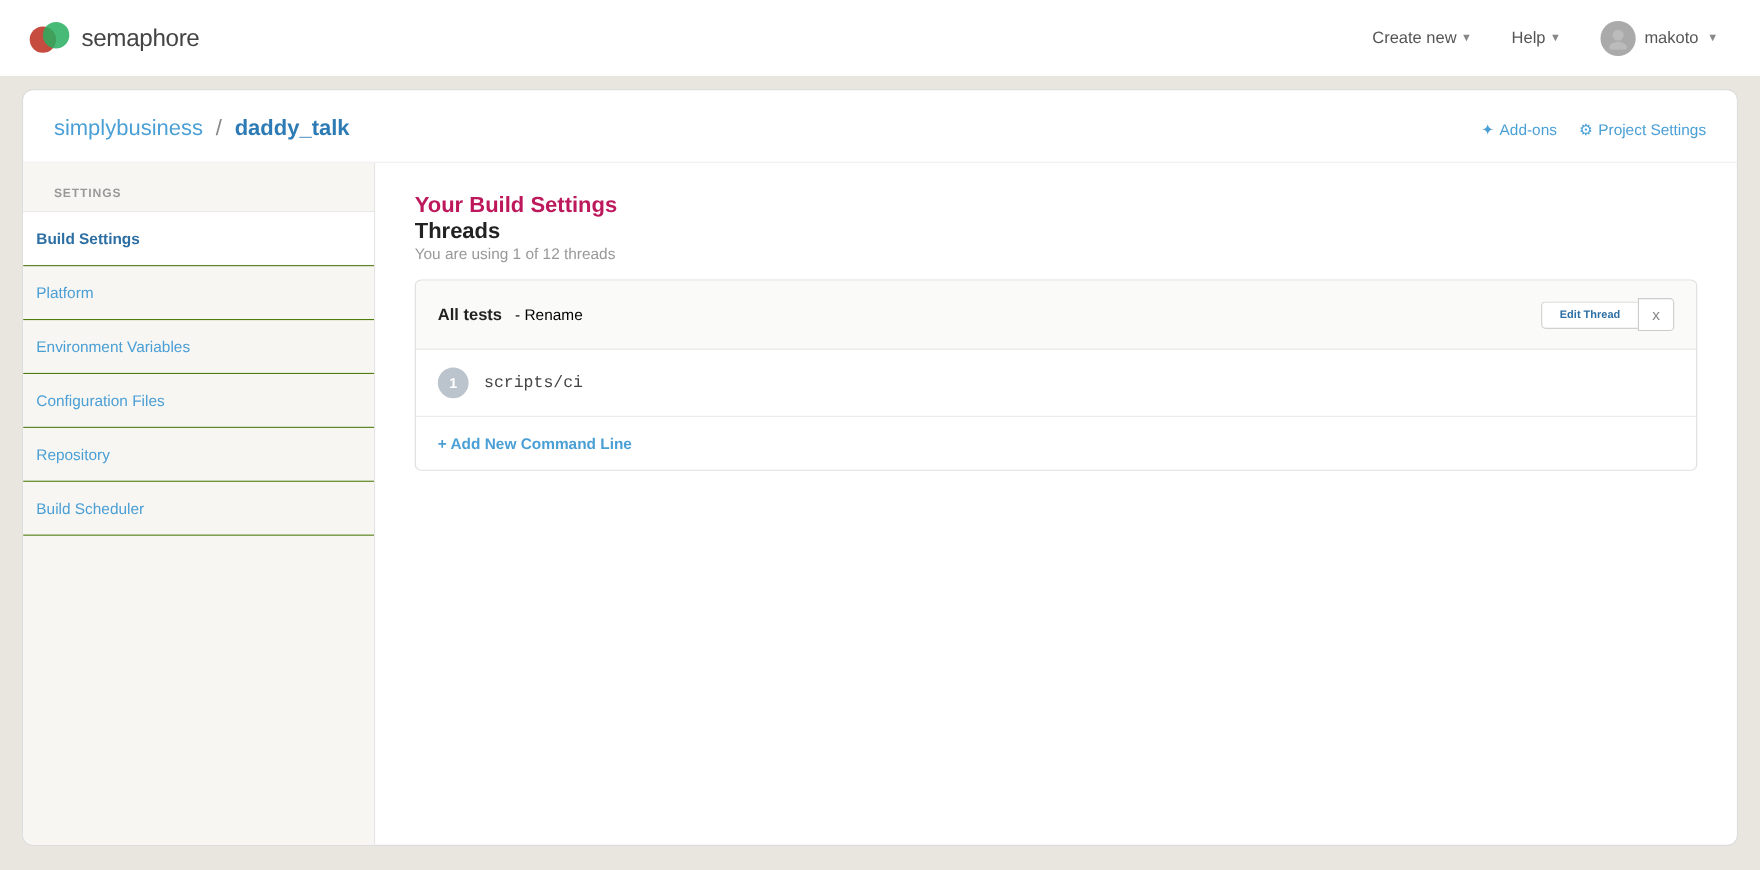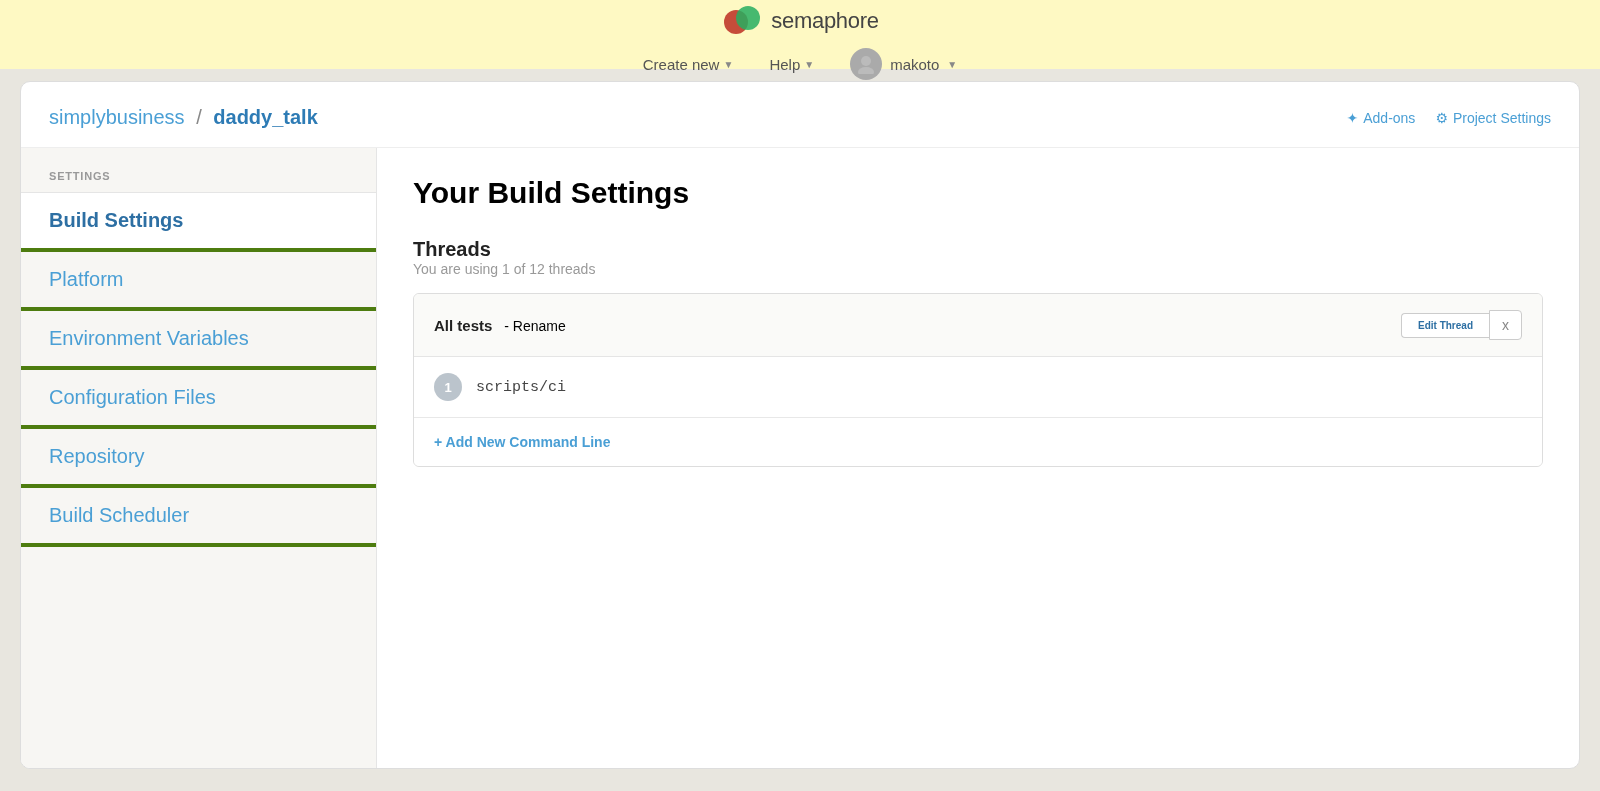--- a/index.html
+++ b/index.html
@@ -6,27 +6,26 @@
     body {
       font-family: -apple-system, BlinkMacSystemFont, 'Segoe UI', Helvetica, Arial, sans-serif;
       background: #e8e6df;
       min-height: 791px;
       font-size: 14px;
       color: #333;
     }
 
     
     .topnav {
-      background: #fef9c3;
+      background: #ffffff;
       height: 69px;
       display: flex;
       align-items: center;
       justify-content: space-between;
       padding: 0 24px;
-      flex-direction: column;
     }
     .topnav-logo {
       display: flex;
       align-items: center;
       gap: 8px;
     }
     .logo-icon {
       width: 42px;
       height: 42px;
     }
@@ -121,61 +120,60 @@
     }
 
     
     .card-body {
       display: flex;
       min-height: 620px;
     }
 
     
     .sidebar {
-      width: 356px;
+      width: 320px;
       flex-shrink: 0;
       border-right: 1px solid #e5e5e5;
       background: #f7f6f3;
     }
     .sidebar-section-label {
       padding: 22px 28px 10px;
       font-size: 11px;
       font-weight: 600;
       color: #999;
       letter-spacing: 0.8px;
       text-transform: uppercase;
       border-bottom: 1px solid #e5e5e5;
     }
     .sidebar-item {
       display: block;
-      padding: 16px 28px;
-      border-bottom: 4px solid #4d7c0f;
+      padding: 16px 12px;
+      border-bottom: 1px solid #4d7c0f;
       color: #4a9fd5;
-      font-size: 20px;
+      font-size: 14px;
       font-weight: 400;
       cursor: pointer;
       text-decoration: none;
       background: transparent;
     }
     .sidebar-item.active {
       color: #2d6fa3;
       font-weight: 700;
       background: #fff;
     }
 
     
     .main-content {
       flex: 1;
       padding: 28px 36px;
     }
     .page-title {
-      font-size: 30px;
-      font-weight: 700;
-      color: #000000;
-      margin-bottom: 28px;
+      font-size: 20px;
+      font-weight: 700;
+      color: #be185d;
     }
 
     
     .threads-header {
       display: flex;
       align-items: baseline;
       justify-content: space-between;
       margin-bottom: 16px;
       flex-direction: column;
     }

